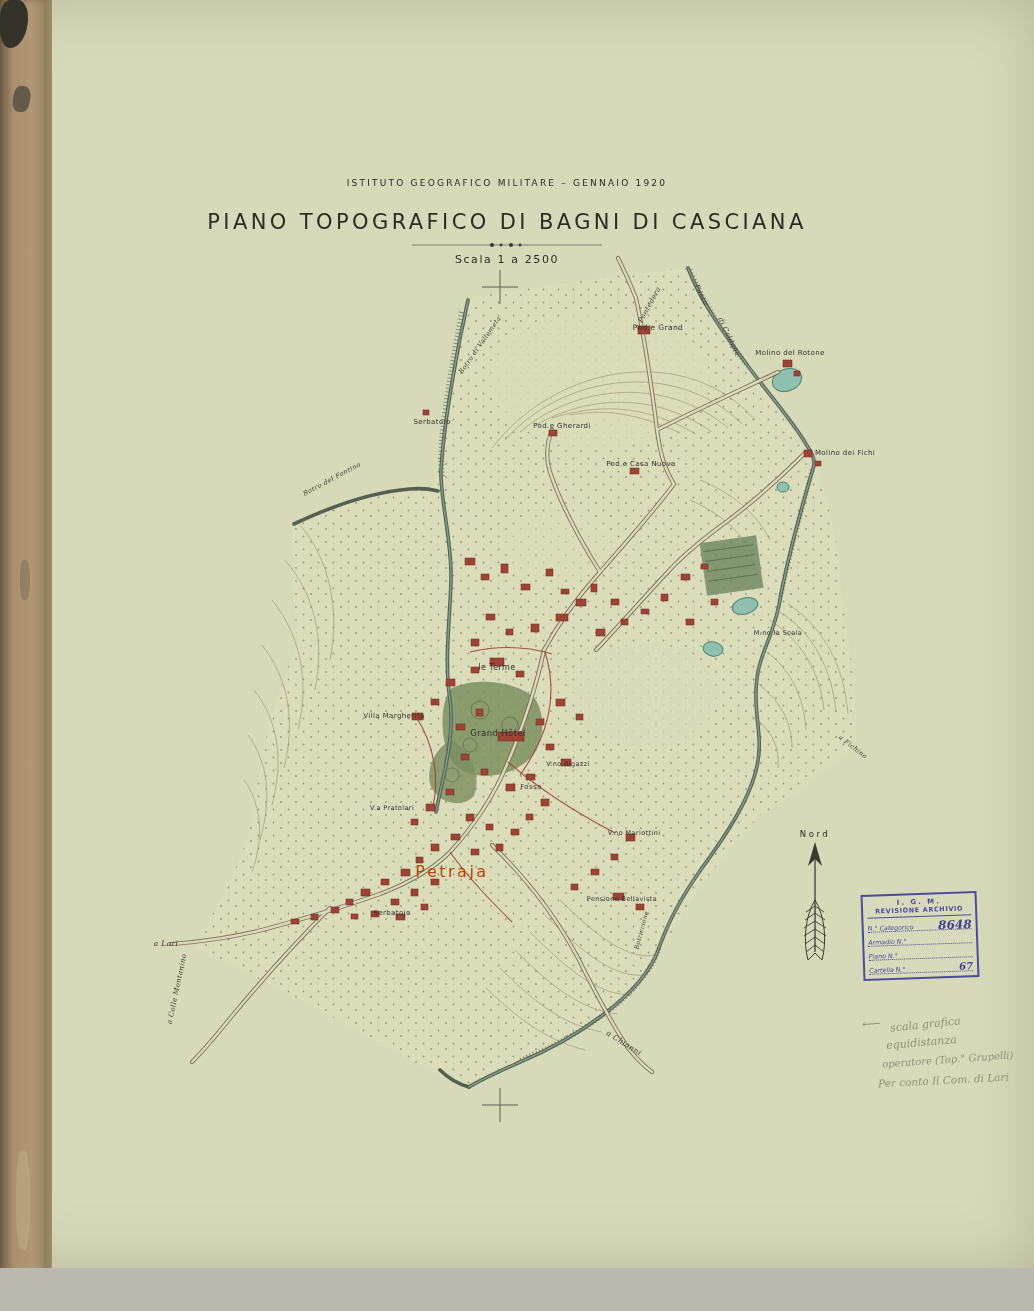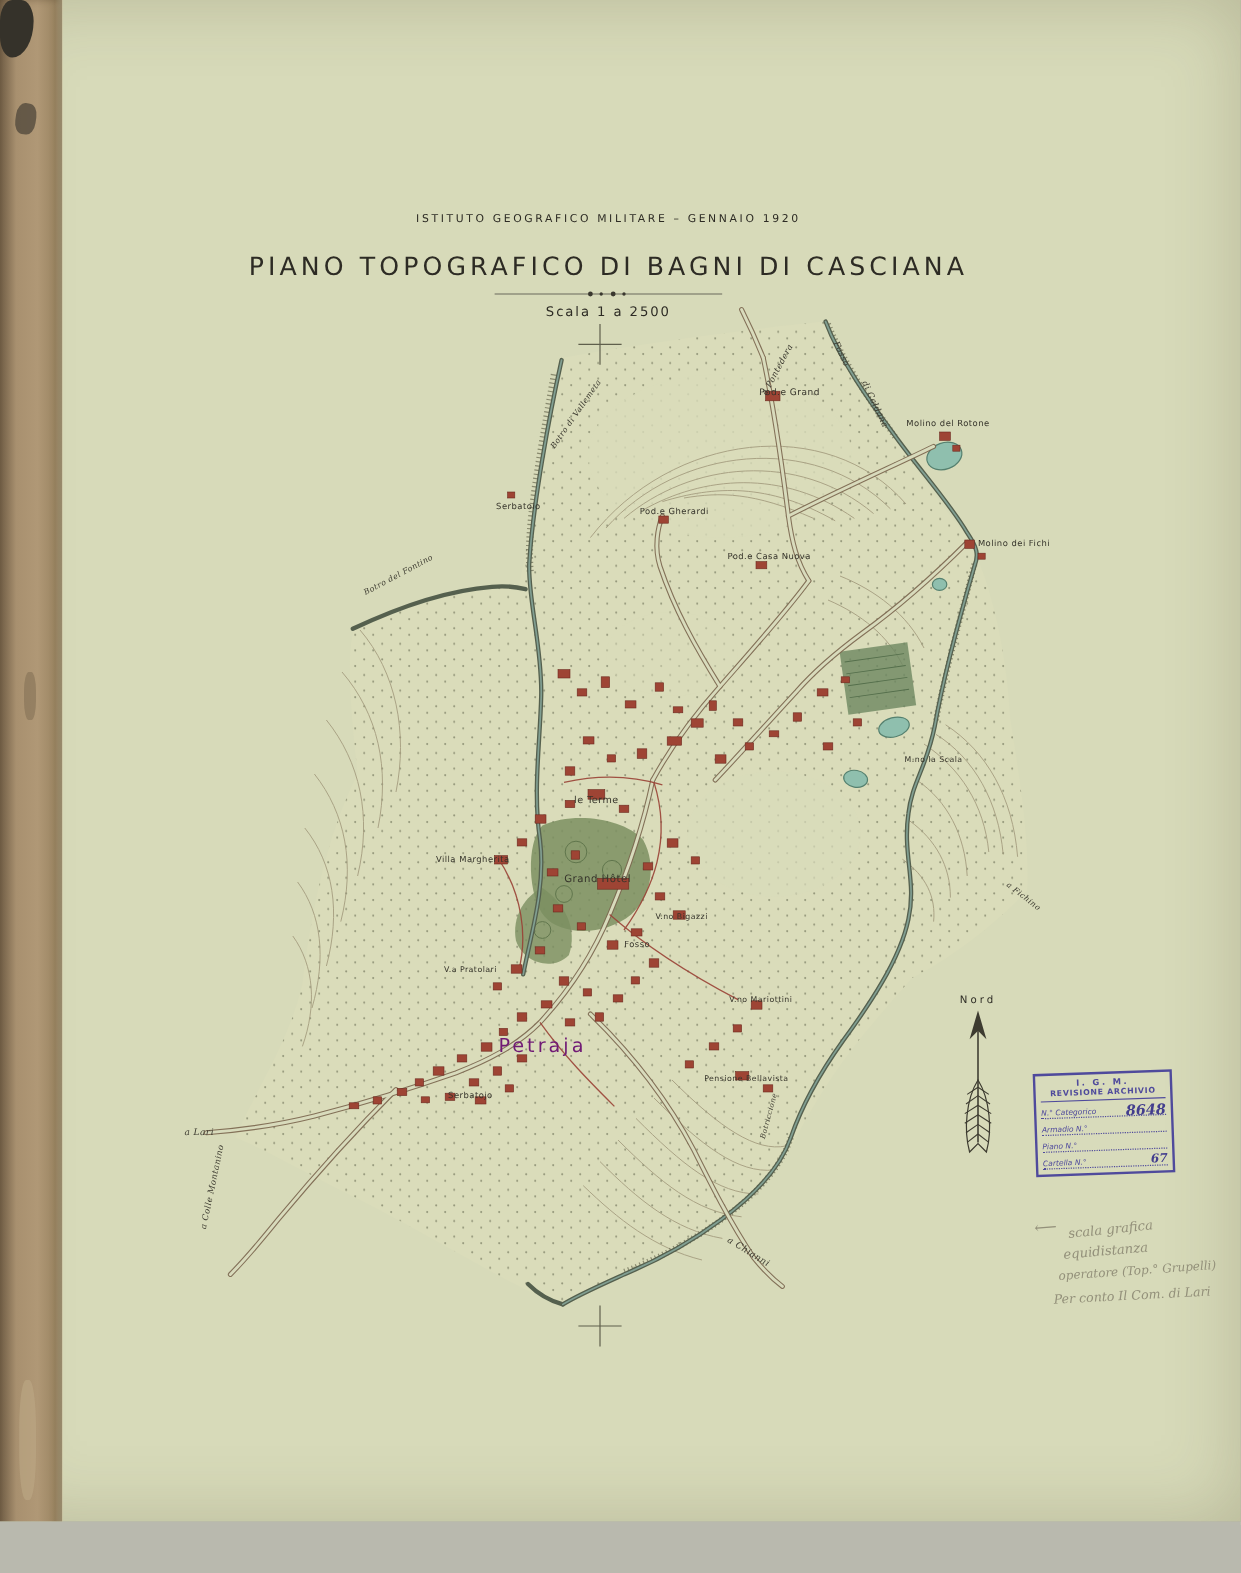--- a/index.html
+++ b/index.html
@@ -15,21 +15,21 @@
   #institute{font-size:9px;letter-spacing:2.2px;font-weight:500;}
   #maptitle{margin-top:22px;font-size:21px;letter-spacing:3.4px;font-weight:400;}
   #ornament{margin:6px auto 0;}
   #scale{font-size:11px;letter-spacing:1.6px;font-weight:500;}
   
   #mapsvg{position:absolute;left:0;top:0;pointer-events:none;}
   #labels{position:absolute;left:0;top:0;width:100%;height:100%;}
   .map-label{position:absolute;white-space:nowrap;color:#35332a;letter-spacing:.4px;
     transform:translate(-50%,-50%);font-weight:500;}
   .map-label.ital{font-style:italic;font-family:"DejaVu Serif",serif;color:#3c3a30;}
-  .map-label.big{letter-spacing:2.5px;font-weight:500;color:#701a75;}
+  .map-label.big{letter-spacing:2.5px;font-weight:500;color:#c2410c;}
   #nord{position:absolute;left:815px;top:834px;transform:translate(-50%,-50%);
     font-size:8.5px;letter-spacing:2.5px;color:#2f2d26;}
   
   #stamp{position:absolute;left:862px;top:893px;width:104px;border:2px solid #4f4a9c;
     padding:3px 4px 4px;color:#4f4a9c;transform:rotate(-2deg);background:rgba(255,255,255,.03);}
   #stamp .s1{text-align:center;font-size:7px;font-weight:700;letter-spacing:2px;}
   #stamp .s2{text-align:center;font-size:6.5px;font-weight:700;letter-spacing:.6px;
     border-bottom:1px solid #4f4a9c;padding-bottom:2px;margin-bottom:2px;}
   .srow{display:flex;align-items:flex-end;font-size:6.3px;font-style:italic;
     border-bottom:1px dotted #4f4a9c;margin-top:4px;min-height:9px;}

